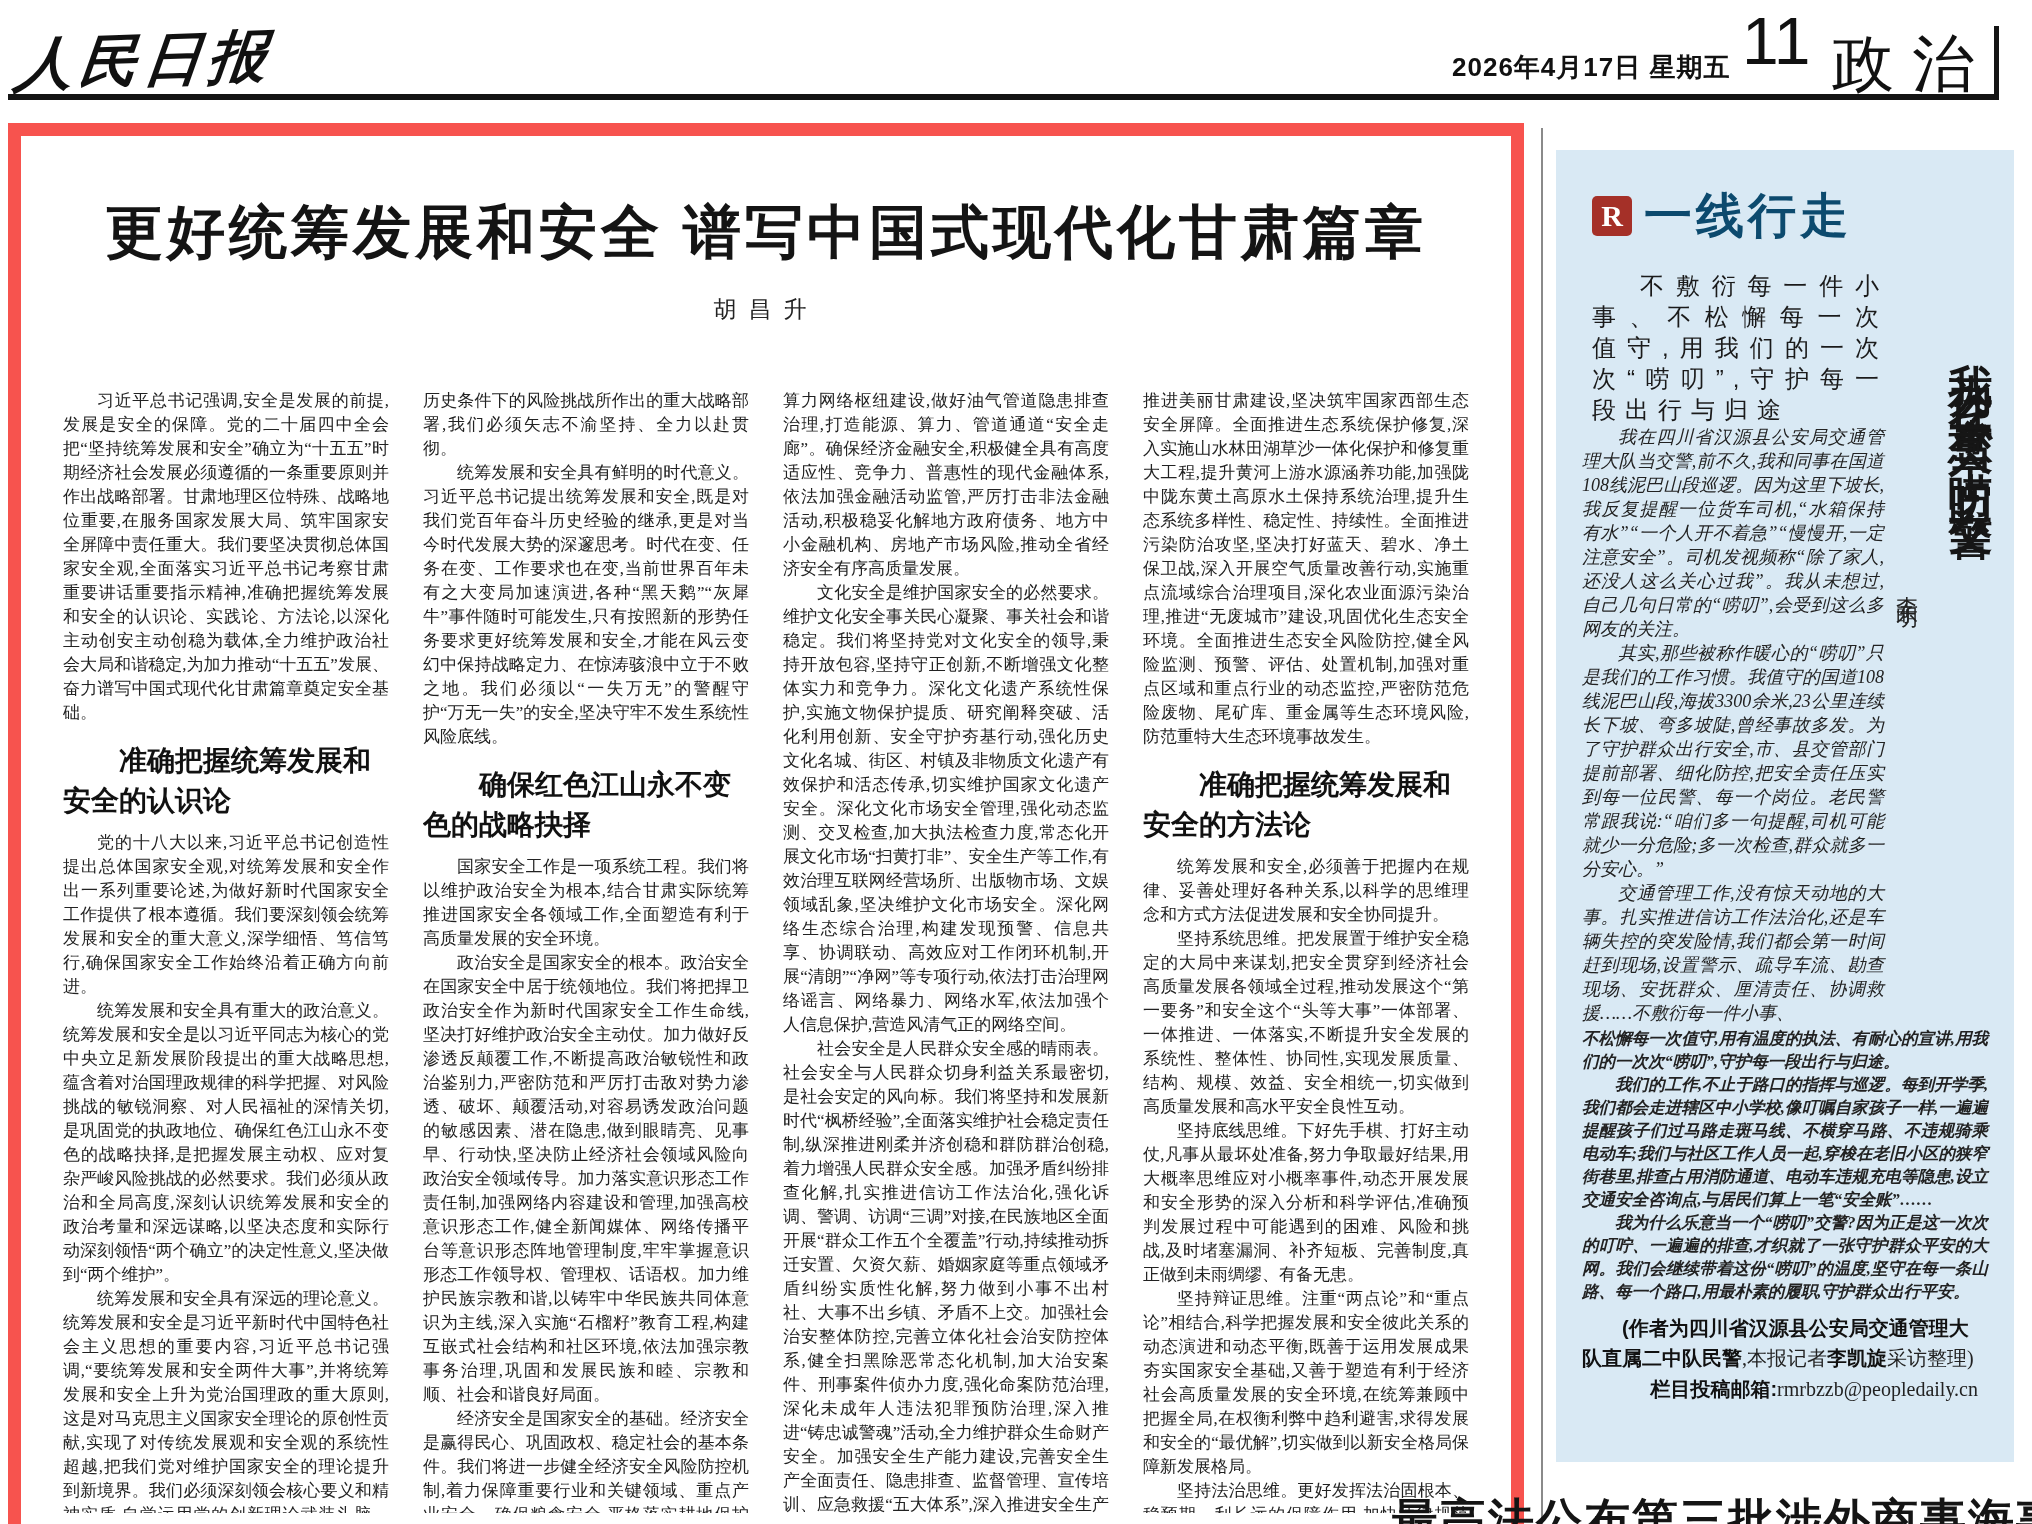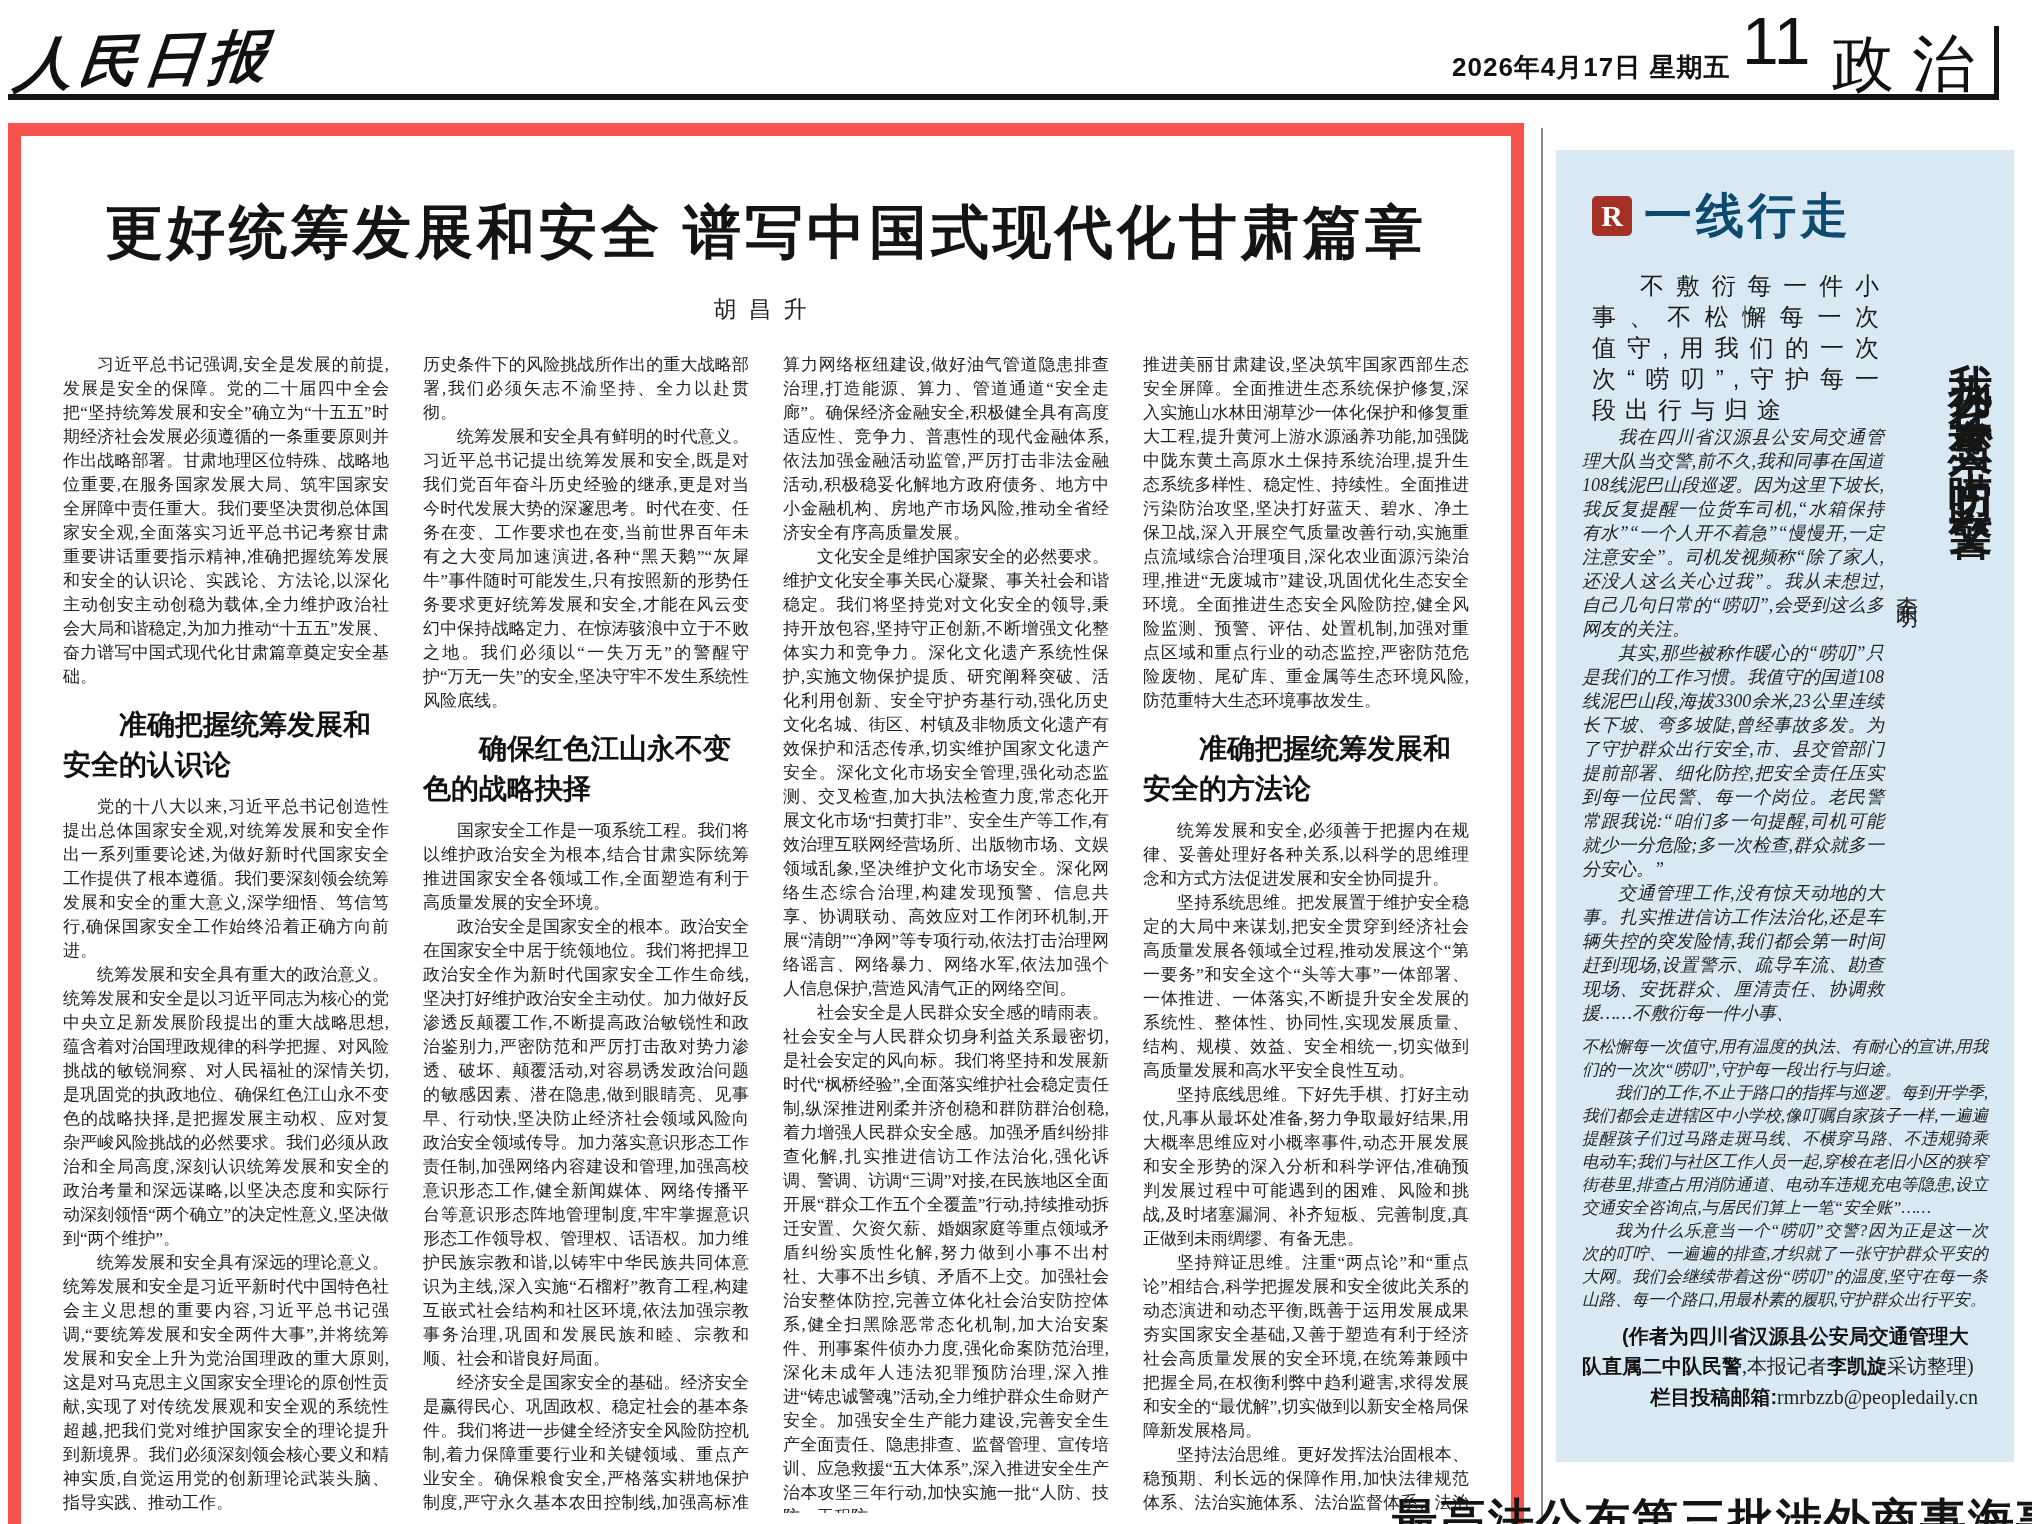--- a/index.html
+++ b/index.html
@@ -19,21 +19,21 @@
   .masthead-rule{position:absolute;left:8px;top:94px;width:1990px;height:6px;background:#141414;}
   .masthead-corner{position:absolute;left:1994px;top:26px;width:5px;height:74px;background:#141414;}
 
   
   .main-box{position:absolute;left:8px;top:123px;width:1516px;height:1404px;box-sizing:border-box;
         border:13px solid #f7534e;border-bottom:none;background:#fff;overflow:hidden;}
   .headline{margin:50px 24px 0;text-align:center;font-family:"Liberation Sans",sans-serif;
         font-size:58px;line-height:92px;font-weight:bold;letter-spacing:4px;color:#141414;}
   .byline{text-align:center;font-size:23px;margin-top:16px;letter-spacing:12px;color:#222;}
   .article-columns{display:flex;gap:34px;margin:28px 42px 0;height:1160px;overflow:hidden;}
-  .col{flex:1 1 0;font-size:17px;line-height:24px;text-align:justify;overflow:hidden;color:#222;}
+  .col{flex:1 1 0;font-size:17px;line-height:24px;text-align:justify;overflow:hidden;color:#222;margin-top:36px;}
   .blk{margin:0;text-indent:2em;}
   .blk-pc{text-indent:0;}
   .blk-h{font-family:"Liberation Sans",sans-serif;font-weight:bold;font-size:28px;line-height:40px;
         margin:16px 0 10px;text-indent:2em;text-align:left;color:#111;}
 
   
   .divider{position:absolute;left:1541px;top:128px;width:2px;height:1396px;background:#8a8a8a;}
 
   
   .sidebar{position:absolute;left:1556px;top:150px;width:458px;height:1312px;background:#d9e9f4;
@@ -41,21 +41,21 @@
   .sidebar-header{display:flex;align-items:center;gap:12px;margin-left:10px;}
   .r-badge{display:inline-block;width:40px;height:40px;background:#a53028;color:#fff;border-radius:5px;
         font-family:"Liberation Serif",serif;font-weight:bold;font-size:30px;line-height:40px;text-align:center;}
   .column-name{font-family:"Liberation Sans",sans-serif;font-weight:bold;font-size:48px;
         color:#0c4a6e;letter-spacing:4px;}
   .lede{width:296px;margin:22px 0 0 10px;font-family:"Liberation Sans",sans-serif;font-size:24px;
         line-height:31px;letter-spacing:9px;text-indent:2em;text-align:justify;color:#1a1a1a;}
   .body-upper{width:302px;}
   .side-p{margin:0;font-style:italic;font-size:18px;line-height:24px;text-indent:2em;
         text-align:justify;color:#222;}
-  .body-lower{margin-top:10px;}
+  .body-lower{margin-top:2px;font-weight:bold;}
   .body-lower .side-p{font-size:16.5px;line-height:23px;}
   .body-lower .side-p.cont{text-indent:0;}
   .v-title{position:absolute;right:14px;top:178px;writing-mode:vertical-rl;font-size:44px;
         font-weight:bold;letter-spacing:11px;color:#161616;font-family:"Liberation Serif",serif;}
   .v-author{position:absolute;right:92px;top:428px;writing-mode:vertical-rl;font-size:22px;
         letter-spacing:6px;color:#222;}
   .credit{margin:10px 0 0;font-size:20px;line-height:30px;text-indent:2em;color:#222;}
   .credit .b{font-family:"Liberation Sans",sans-serif;font-weight:bold;color:#111;}
   .submit{margin:2px 0 0;font-size:20px;line-height:28px;text-align:right;padding-right:10px;color:#222;}
   .submit .b{font-family:"Liberation Sans",sans-serif;font-weight:bold;color:#111;margin-top:15px;}

